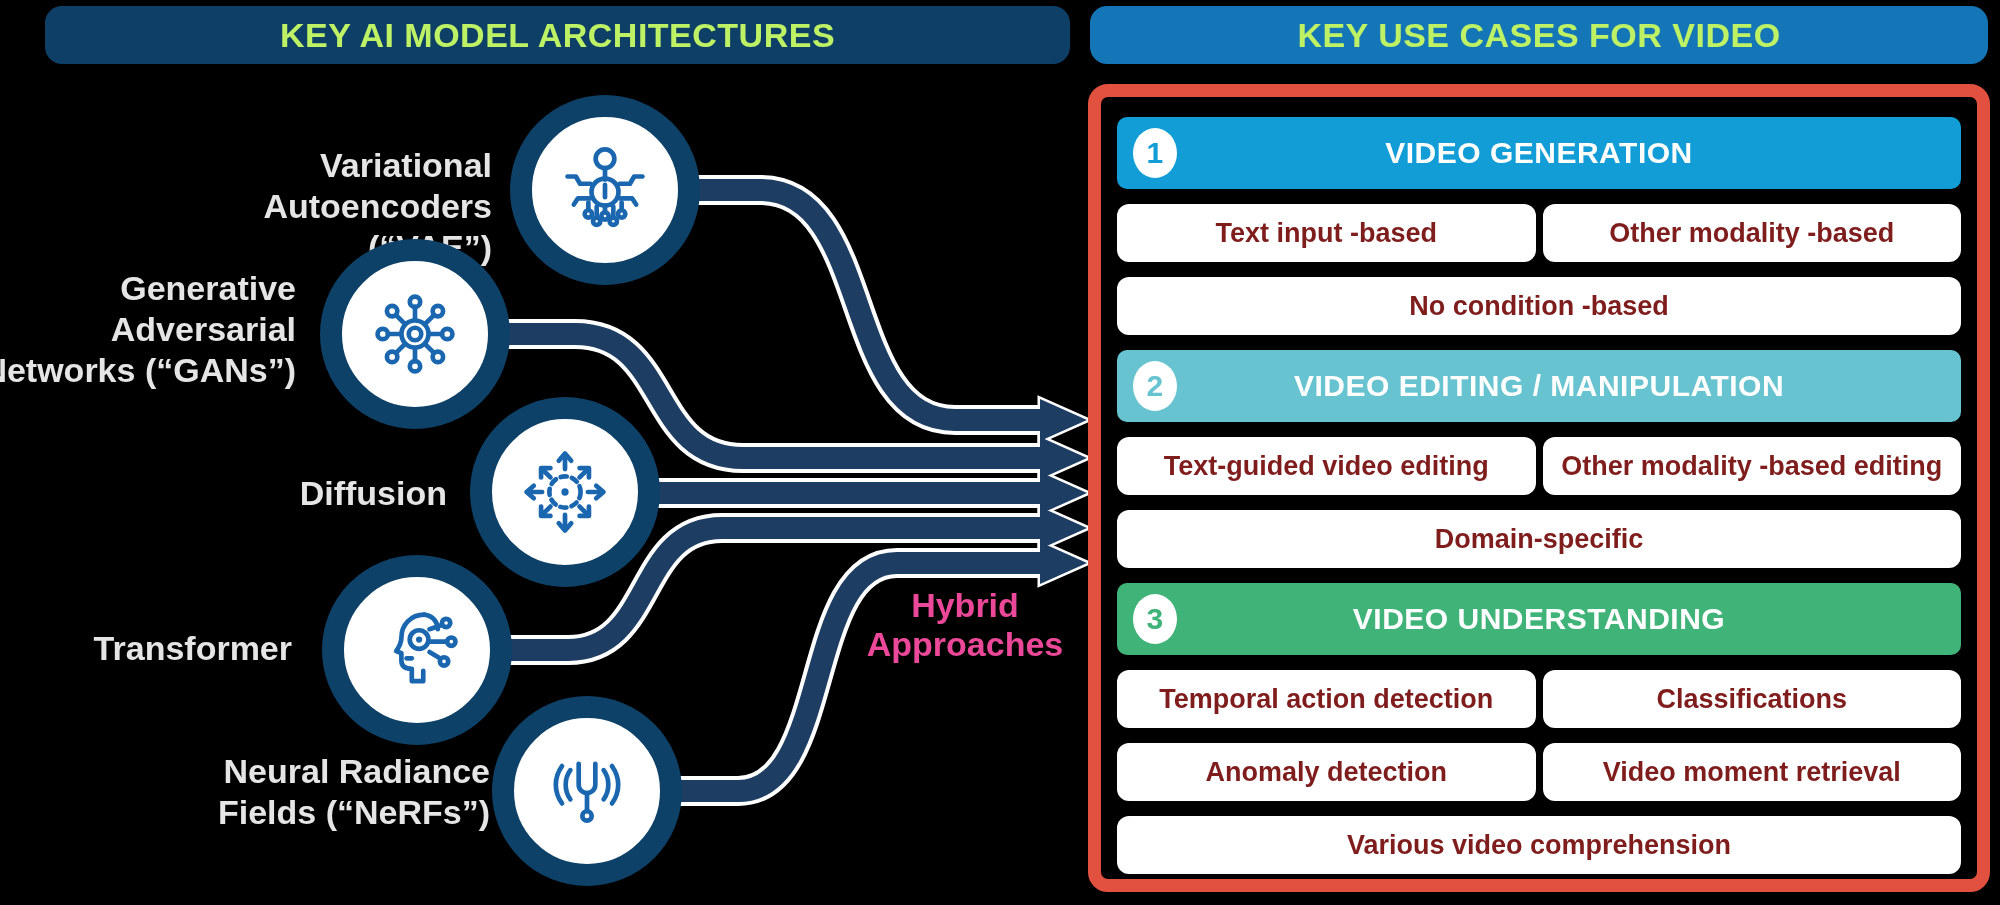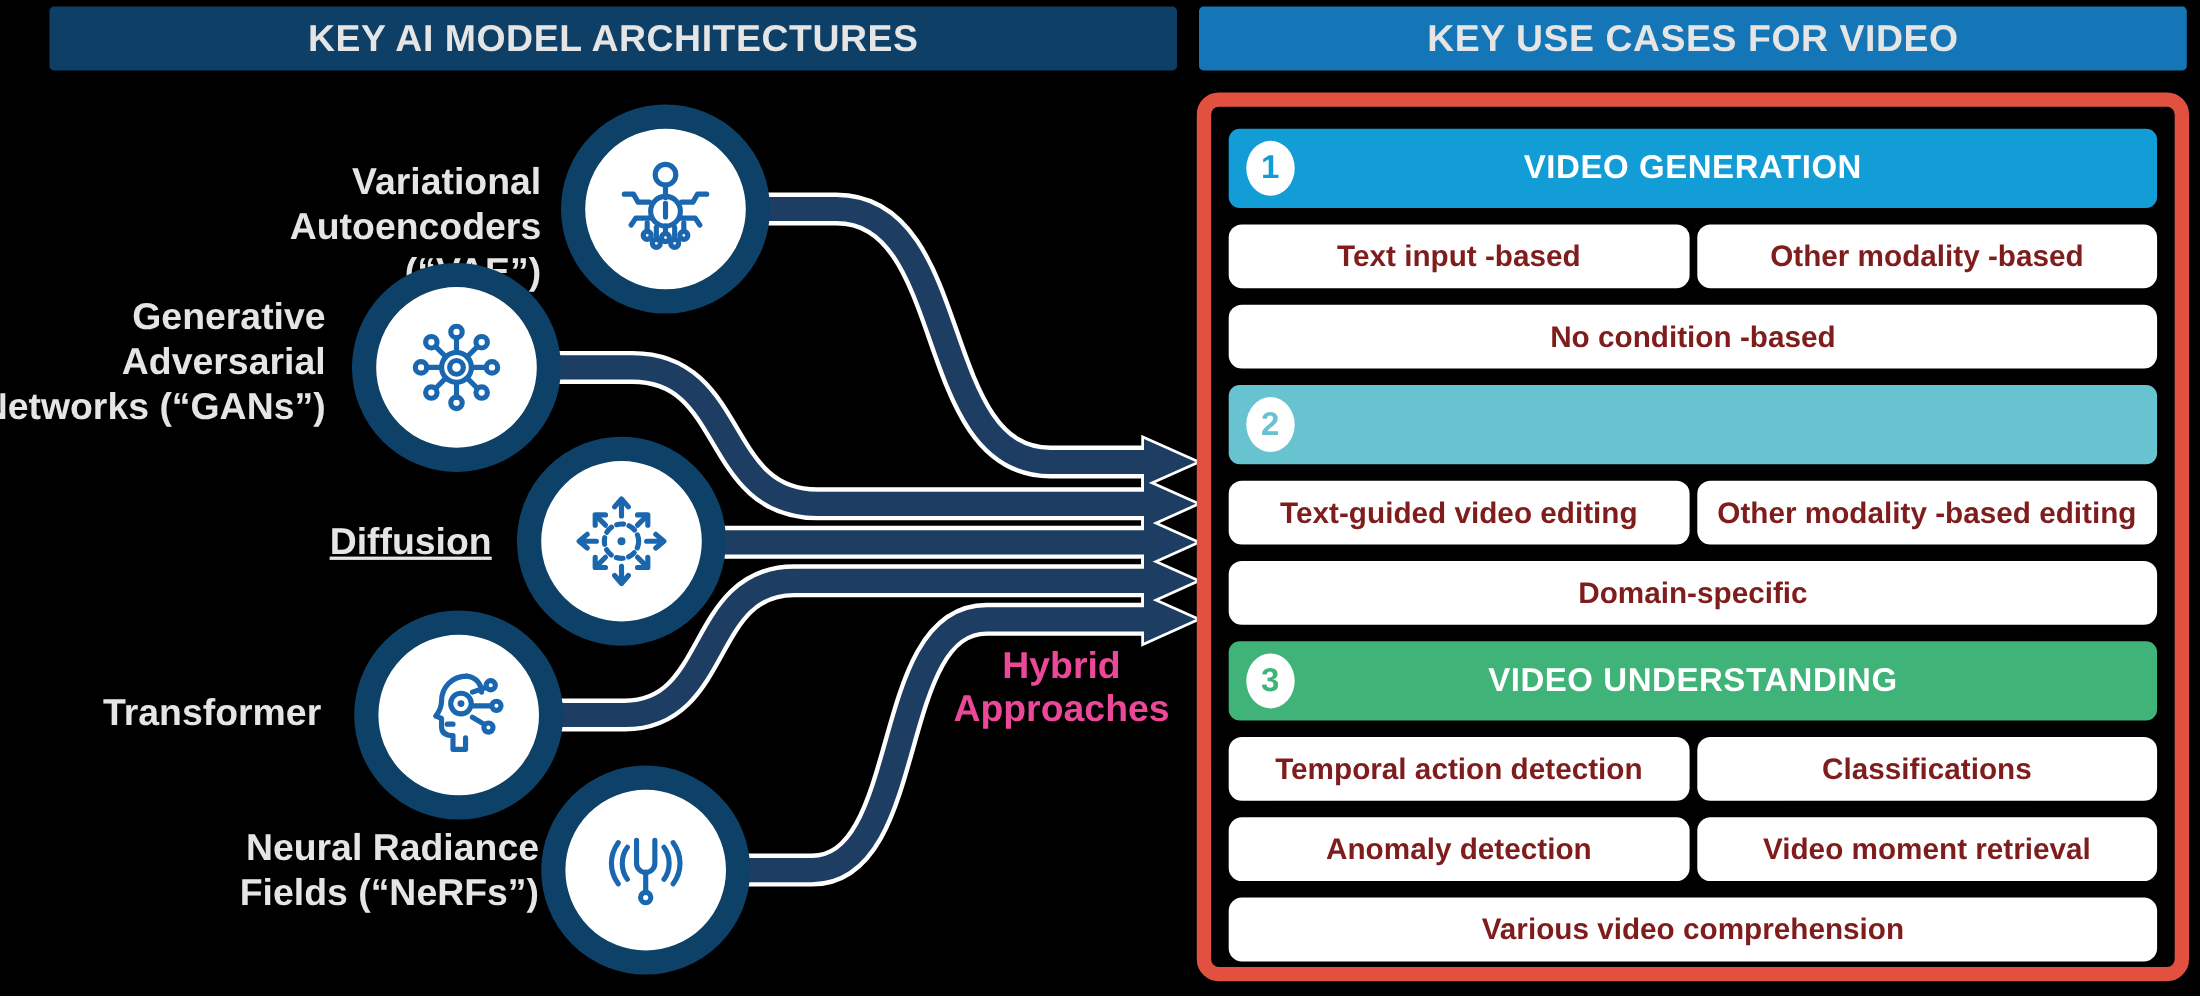--- a/index.html
+++ b/index.html
@@ -1,31 +1,31 @@
 <!DOCTYPE html>
 <html><head>
 <meta charset="utf-8">
 <style>
   html,body{margin:0;padding:0;background:#000;}
   .canvas{position:relative;width:2000px;height:905px;background:#000;overflow:hidden;
           font-family:"Liberation Sans",sans-serif;font-weight:bold;}
   
-  .hdr{position:absolute;top:6px;height:58px;border-radius:4px;color:#e5e5e5;
+  .hdr{position:absolute;top:6px;height:58px;border-radius:17px;color:#bef264;
        display:flex;align-items:center;justify-content:center;
        font-size:34px;letter-spacing:.5px;}
   .hdr.left{left:45px;width:1025px;background:#0e4067;}
   .hdr.right{left:1090px;width:898px;background:#1476b7;}
   
   .connectors{position:absolute;left:0;top:0;z-index:1;}
   
   .arch-label{position:absolute;color:#e5e5e5;font-size:34px;line-height:41px;
               white-space:pre-line;z-index:0;}
   .lbl-vae{left:150px;top:145px;width:342px;text-align:right;}
   .lbl-gan{left:-60px;top:268px;width:356px;text-align:right;}
-  .lbl-diffusion{left:250px;top:473px;width:197px;text-align:right;text-decoration:underline;}
+  .lbl-diffusion{left:250px;top:473px;width:197px;text-align:right;}
   .lbl-transformer{left:60px;top:628px;width:232px;text-align:right;}
   .lbl-nerf{left:190px;top:751px;width:300px;text-align:right;}
   
   .node{position:absolute;width:190px;height:190px;border-radius:50%;
         background:#fff;border:22px solid #0e4168;box-sizing:border-box;
         display:flex;align-items:center;justify-content:center;z-index:2;}
   .node svg{width:104px;height:104px;color:#1a67b0;}
   .node.vae{left:510px;top:95px;}
   .node.gan{left:320px;top:239px;}
   .node.diffusion{left:470px;top:397px;}
@@ -206,20 +206,21 @@
     <div class="pill-row">
       <div class="pill">Text input -based</div>
       <div class="pill">Other modality -based</div>
     </div>
     <div class="pill-row">
       <div class="pill">No condition -based</div>
     </div>
 
     <div class="sec-hdr" style="background-color: rgb(102, 195, 207);">
       <span class="badge" style="color: rgb(102, 195, 207);">2</span>
+      <span class="sec-title">VIDEO EDITING / MANIPULATION</span>
     </div>
     <div class="pill-row">
       <div class="pill">Text-guided video editing</div>
       <div class="pill">Other modality -based editing</div>
     </div>
     <div class="pill-row">
       <div class="pill full">Domain-specific</div>
     </div>
 
     <div class="sec-hdr" style="background-color: rgb(63, 179, 120);">

